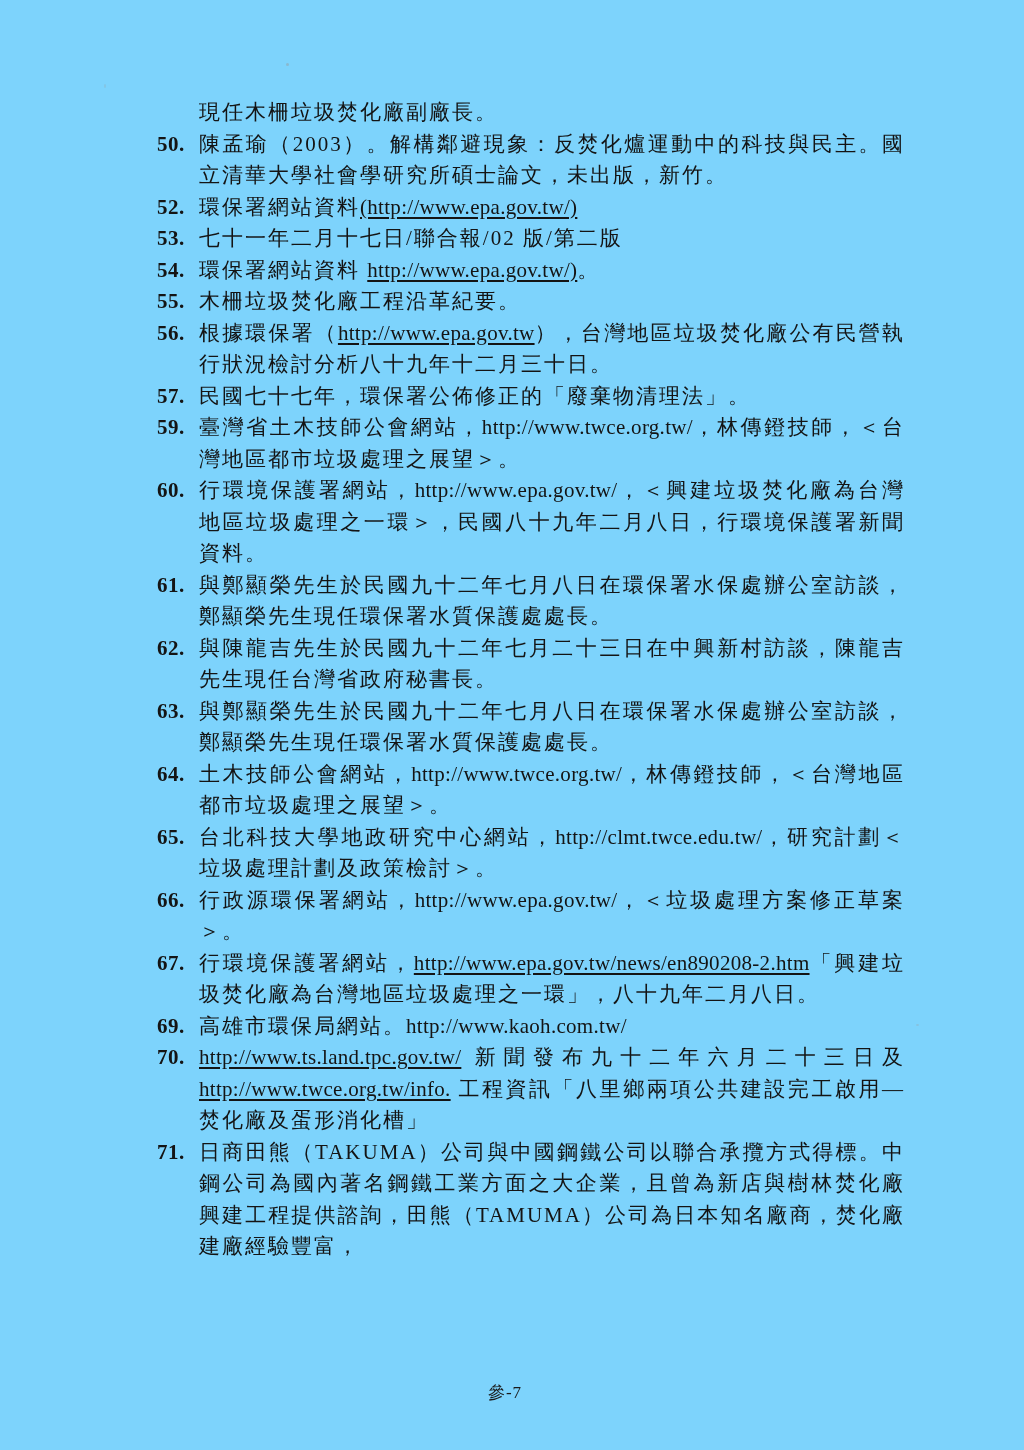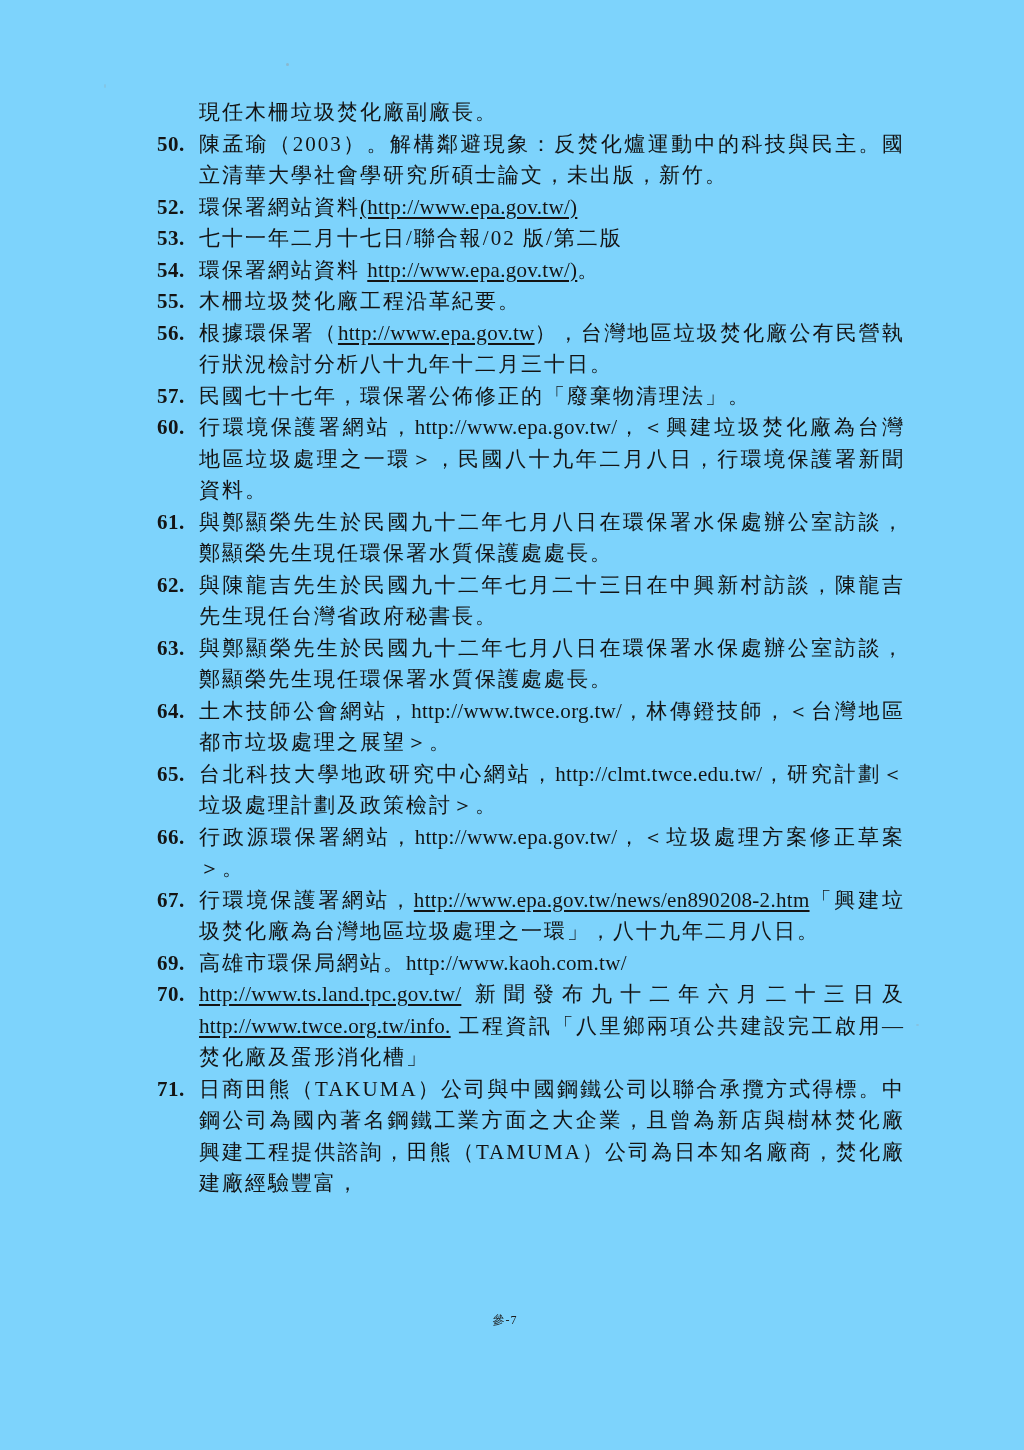--- a/index.html
+++ b/index.html
@@ -32,23 +32,23 @@
     flex:1;margin:0;
     font-size:21px;line-height:31.5px;
     text-align:justify;
     letter-spacing:2px;
     overflow-wrap:anywhere;
   }
   .seg.latin{letter-spacing:0.3px;margin-top:34px;}
   .seg.u{text-decoration:underline;text-underline-offset:3px;}
   .footer{
     position:absolute;
-    top:1312px;left:157px;width:748px;
+    top:1381px;left:157px;width:748px;
     text-align:center;
-    font-size:12px;letter-spacing:1px;
+    font-size:17px;letter-spacing:1px;
     transform:translateX(-26px);
     color:#1a1a1a;
   }
   .speck{position:absolute;background:#9a9a9a;border-radius:50%;opacity:.45;}
   .speck.s1{left:286px;top:63px;width:3px;height:3px;}
   .speck.s2{left:104px;top:84px;width:2px;height:4px;opacity:.25;}
   .speck.s3{left:916px;top:1024px;width:3px;height:2px;opacity:.3;}
 </style>
 </head>
 <body>
@@ -83,20 +83,24 @@
         <span class="ref-num">55.</span>
         <p class="ref-text"><span class="seg">木柵垃圾焚化廠工程沿革紀要。</span></p>
       </div>
       <div class="ref-row">
         <span class="ref-num">56.</span>
         <p class="ref-text"><span class="seg">根據環保署（</span><span class="seg latin u">http://www.epa.gov.tw</span><span class="seg">），台灣地區垃圾焚化廠公有民營執行狀況檢討分析八十九年十二月三十日。</span></p>
       </div>
       <div class="ref-row">
         <span class="ref-num">57.</span>
         <p class="ref-text"><span class="seg">民國七十七年，環保署公佈修正的「廢棄物清理法」。</span></p>
+      </div>
+      <div class="ref-row">
+        <span class="ref-num">59.</span>
+        <p class="ref-text"><span class="seg">臺灣省土木技師公會網站，</span><span class="seg latin">http://www.twce.org.tw/</span><span class="seg">，林傳鐙技師，＜台灣地區都市垃圾處理之展望＞。</span></p>
       </div>
       <div class="ref-row">
         <span class="ref-num">60.</span>
         <p class="ref-text"><span class="seg">行環境保護署網站，</span><span class="seg latin">http://www.epa.gov.tw/</span><span class="seg">，＜興建垃圾焚化廠為台灣地區垃圾處理之一環＞，民國八十九年二月八日，行環境保護署新聞資料。</span></p>
       </div>
       <div class="ref-row">
         <span class="ref-num">61.</span>
         <p class="ref-text"><span class="seg">與鄭顯榮先生於民國九十二年七月八日在環保署水保處辦公室訪談，鄭顯榮先生現任環保署水質保護處處長。</span></p>
       </div>
       <div class="ref-row">

